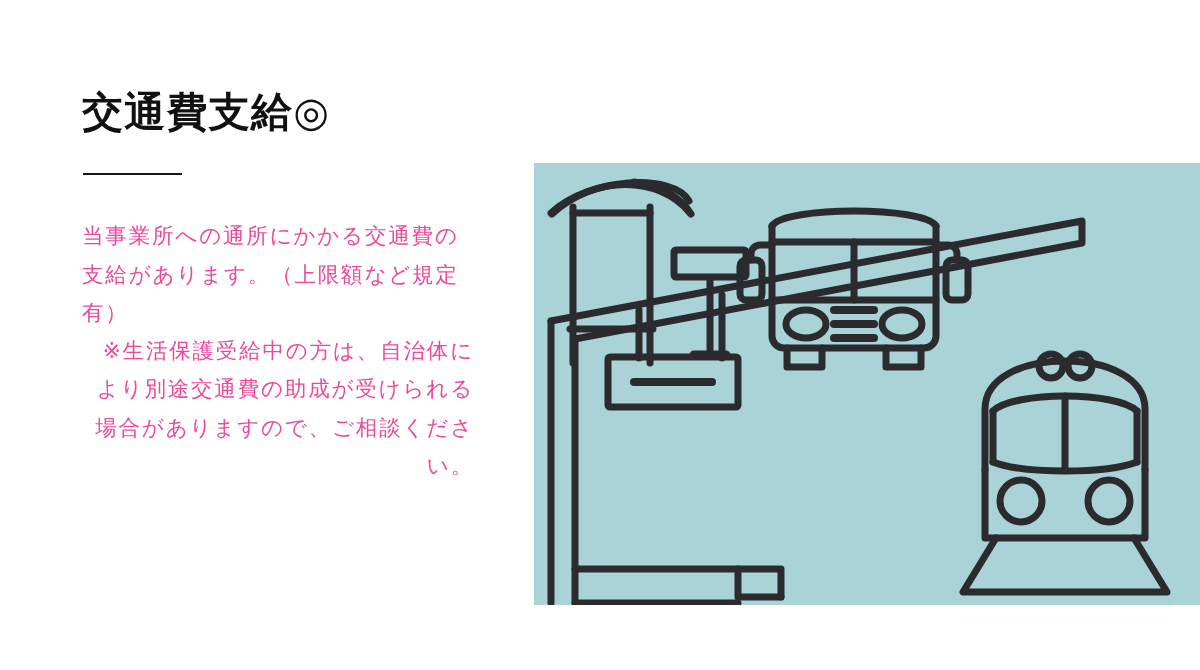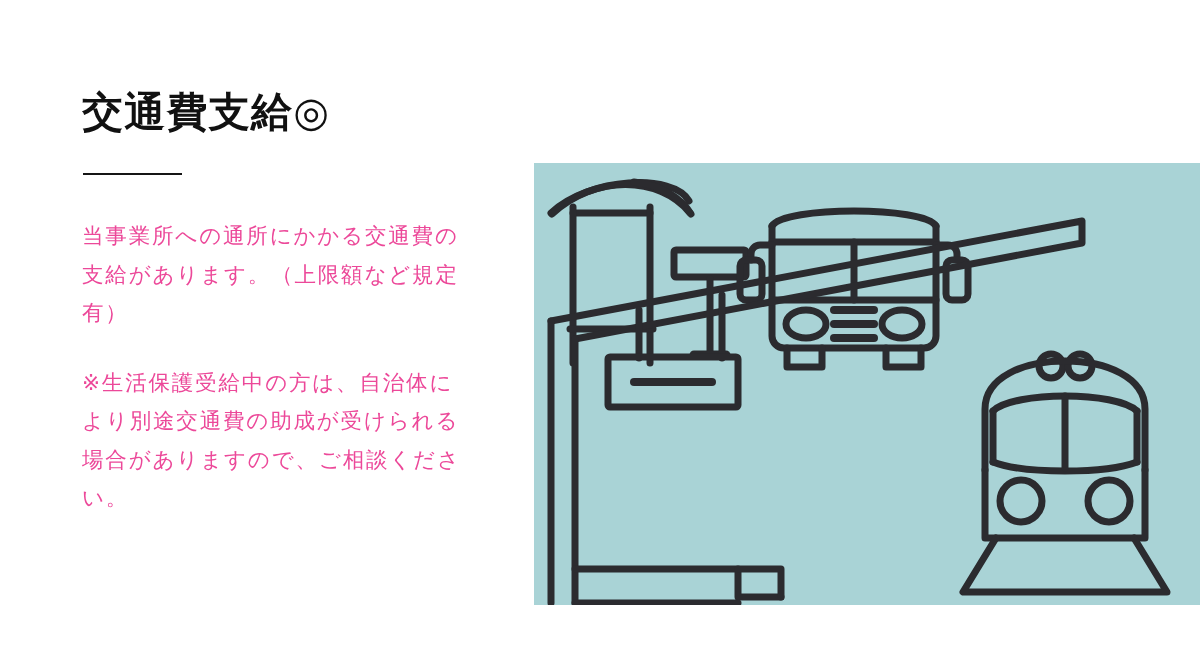--- a/index.html
+++ b/index.html
@@ -56,21 +56,21 @@
     font-size: 21.5px;
     line-height: 1.78;
     color: #ec4899;
     letter-spacing: 0.085em;
     margin: 0;
     width: 392px;
     text-align: left;
   }
 
   .body-text + .body-text {
-    margin-top: 32px;
+    text-align: right;
   }
 
   
   .illus-panel {
     position: absolute;
     left: 534px;
     top: 163px;
     width: 666px;
     height: 442px;
     background: #a9d3d6;

